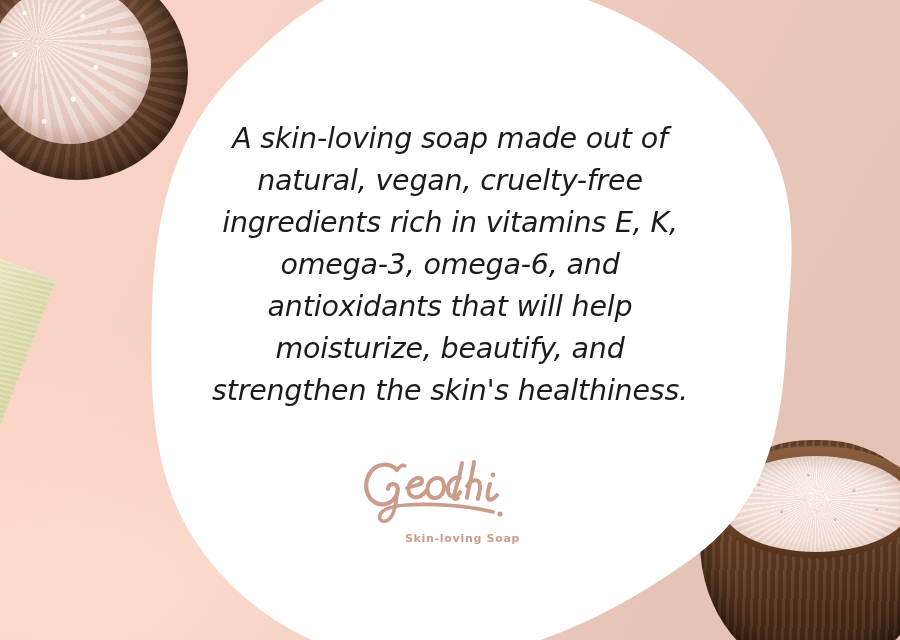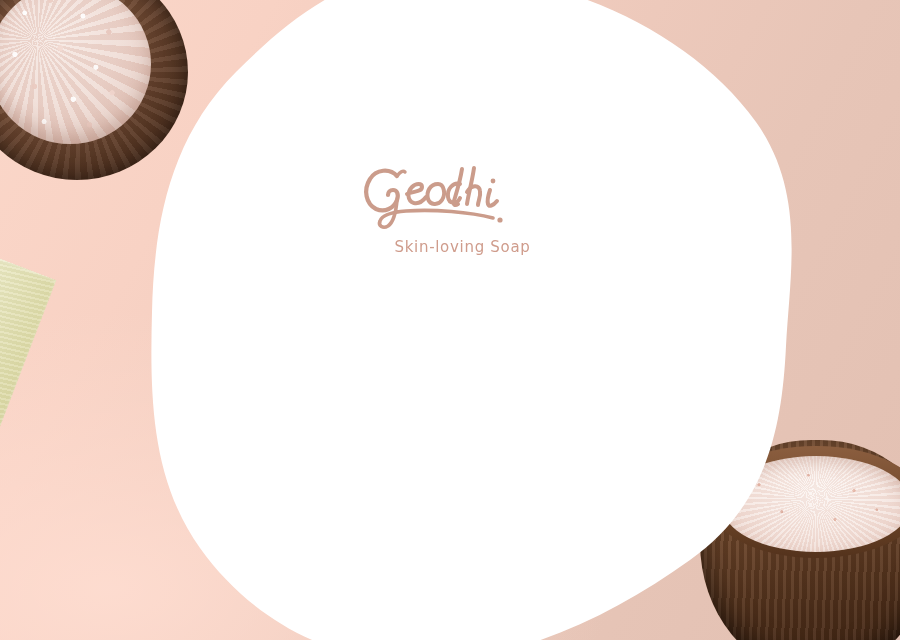--- a/index.html
+++ b/index.html
@@ -234,22 +234,22 @@
     font-weight: 700;
     font-size: 44px;
     letter-spacing: 0.5px;
     color: #c59180;
     opacity: 0;
   }
 
   .brand-tagline {
     margin-top: 2px;
     font-family: "DejaVu Sans", sans-serif;
-    font-weight: 400;
-    font-size: 15px;
+    font-weight: 700;
+    font-size: 11px;
     letter-spacing: 0.7px;
     color: #cf9c8c;
     margin-left: 25px;
   }
 </style>
 </head>
 <body>
 
 <div class="canvas">
 
@@ -279,20 +279,27 @@
              C 782 430, 766 506, 690 560
              C 612 616, 520 660, 424 662
              C 330 664, 250 618, 200 548
              C 150 478, 150 392, 152 312
              C 154 228, 168 140, 236 72
              C 292 16, 350 -29, 430 -30 Z" fill="#ffffff"></path>
   </svg>
 
   <div class="content">
 
+    <p class="tagline-paragraph">A skin-loving soap made out of
+natural, vegan, cruelty-free
+ingredients rich in vitamins E, K,
+omega-3, omega-6, and
+antioxidants that will help
+moisturize, beautify, and
+strengthen the skin's healthiness.</p>
 
     <div class="brand-lockup">
 
       <div class="brand-wordmark-wrap">
         <svg width="200" height="76" viewBox="0 0 200 76">
           <g fill="none" stroke="#cb9c8b" stroke-linecap="round" stroke-linejoin="round">
 
             <path d="M47 16 C40 8, 26 9, 20 19 C13 30, 16 44, 26 49 C35 53, 44 48, 47 40
                      C49 34, 47 30, 43 30 C40 30, 38 32, 38 35" stroke-width="4.2"></path>
             <path d="M47 16 C50 12, 53 10, 55 12" stroke-width="3.4"></path>

